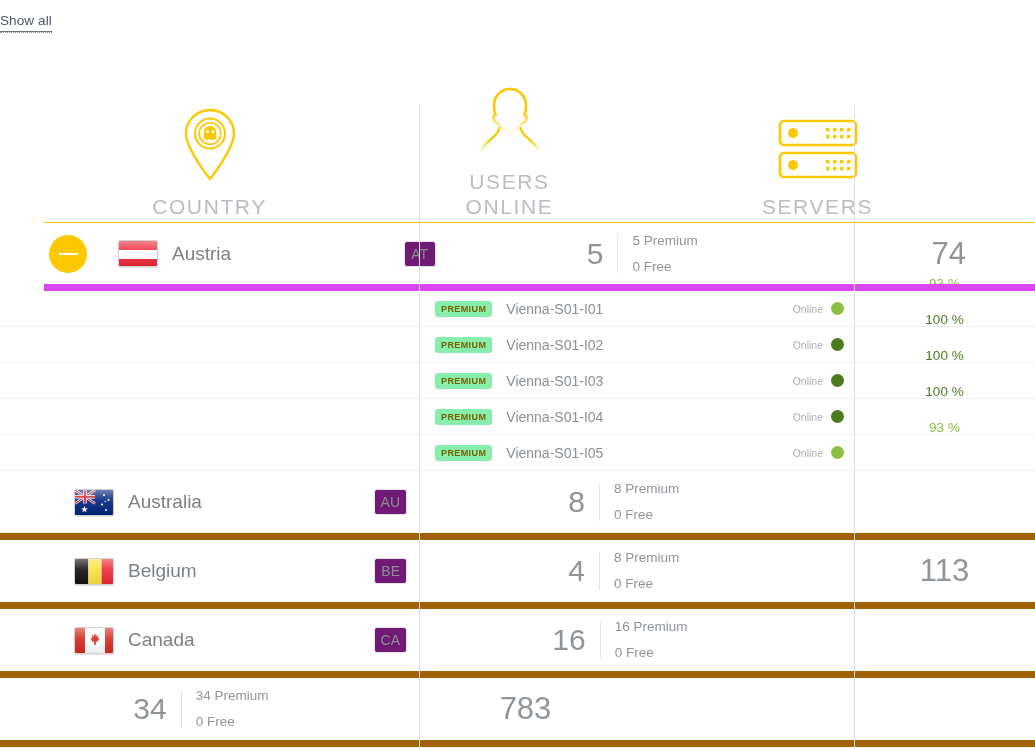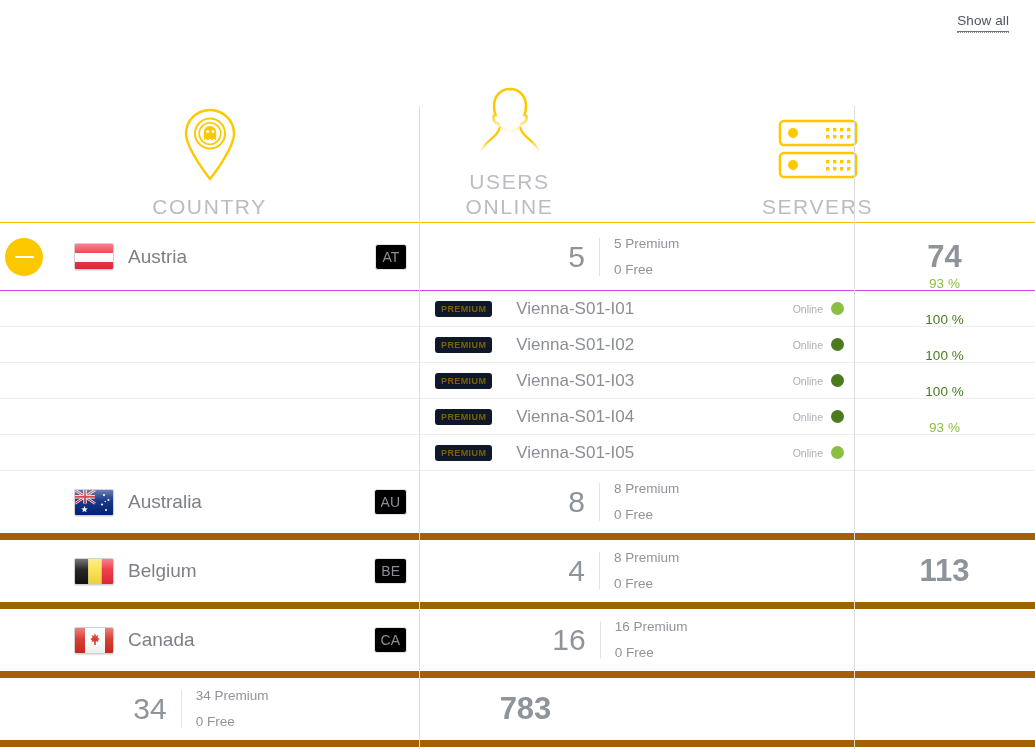--- a/index.html
+++ b/index.html
@@ -9,23 +9,22 @@
     background: #ffffff;
     font-family: "Liberation Sans", sans-serif;
     overflow: hidden;
   }
   .page { position: relative; width: 1035px; height: 749px; }
 
   
   .topbar {
     height: 44px;
     display: flex;
-    justify-content: flex-end;
     align-items: center;
-    padding-right: 26px;
+    padding-right: 8px;
   }
   .show-all {
     font-size: 13.5px;
     color: #4a5568;
     letter-spacing: .1px;
     padding-bottom: 2px;
     border-bottom: 1px dotted #8a8f96;
     box-shadow: 0 -1px 0 0 #6b7280 inset;
     cursor: pointer;
     text-decoration: none;
@@ -77,21 +76,21 @@
   
   .table { position: relative; }
 
   .country-row {
     position: relative;
     display: flex;
     align-items: center;
     height: 69px;
     border-bottom: 7px solid #a16207;
   }
-  .country-row.expanded { border-top: 1px solid #f2c200; border-bottom: 1px solid #d946ef; }
+  .country-row.expanded { border-top: 1px solid #f2c200; border-bottom: 7px solid #d946ef; margin-left: 44px; }
 
   .toggle-wrap {
     position: absolute;
     left: 5px; top: 50%;
     transform: translateY(-50%);
     width: 38px; height: 38px;
     z-index: 4;
   }
   .toggle {
     width: 38px; height: 38px; border-radius: 50%;
@@ -131,21 +130,21 @@
   }
   .ccode {
     margin-left: auto;
     min-width: 32px;
     height: 26px;
     border: 1px solid #e2e4e6;
     border-radius: 3px;
     display: flex; align-items: center; justify-content: center;
     font-size: 14px; color: #8a8f96;
     padding: 0 6px;
-    background: #000000;
+    background: #701a75;
   }
 
   .c-servers {
     width: 435px;
     height: 100%;
     display: flex;
     align-items: center;
     justify-content: center;
   }
   .s-inner { display: flex; align-items: center; }
@@ -155,50 +154,50 @@
     padding-right: 14px;
     line-height: 34px;
   }
   .s-break { width:1px; height: 38px; background:#e2e4e6; }
   .s-detail { padding-left: 14px; min-width: 120px; }
   .s-detail div { font-size: 13.5px; color: #8f949a; line-height: 26px; white-space: nowrap; }
 
   .c-users {
     width: 181px; height: 100%;
     display: flex; align-items: center; justify-content: center;
-    font-size: 31px; color: #8f949a; font-weight: 700;
+    font-size: 31px; color: #8f949a; font-weight: 400;
   }
 
   
   .server-row {
     display: flex;
     align-items: center;
     height: 36px;
     border-bottom: 1px solid #eeeff0;
   }
   .sr-blank { width: 419px; height: 100%; }
   .sr-main {
     width: 435px; height: 100%;
     display: flex; align-items: center;
     padding-left: 16px; padding-right: 10px;
   }
   .badge {
     font-size: 9px;
     letter-spacing: .4px;
     font-weight: 700;
     color: #7a6200;
-    background: #0f172a;
+    background: #86efac;
     border-radius: 3px;
     padding: 3px 6px 3px 6px;
     line-height: 10px;
     flex: 0 0 auto;
   }
   .sname {
-    margin-left: 24px;
-    font-size: 17px;
+    margin-left: 14px;
+    font-size: 14px;
     color: #8a8f96;
     font-weight: 300;
     white-space: nowrap;
   }
   .status {
     margin-left: auto;
     display: flex; align-items: center;
   }
   .status-text { font-size: 10.5px; color: #a9aeb4; }
   .dot { width: 13px; height: 13px; border-radius: 50%; margin-left: 8px; }

